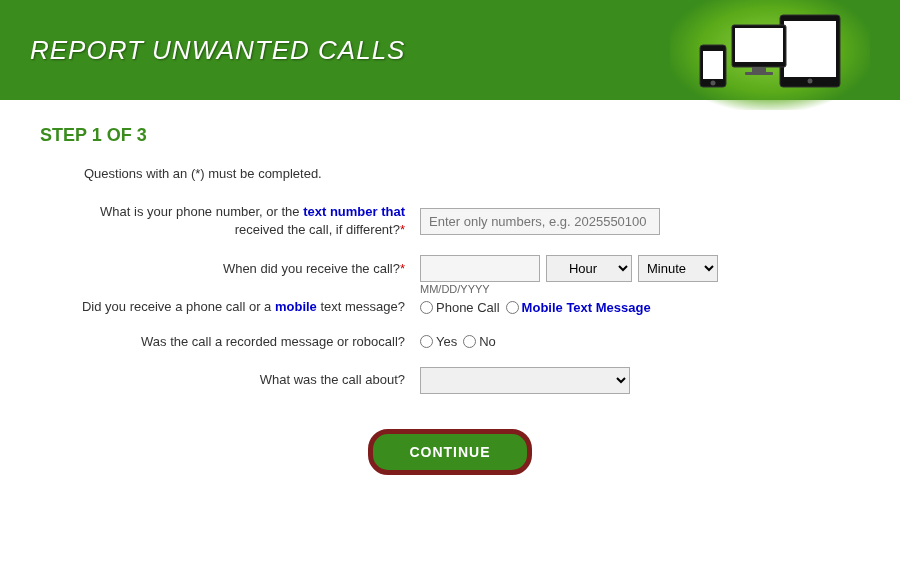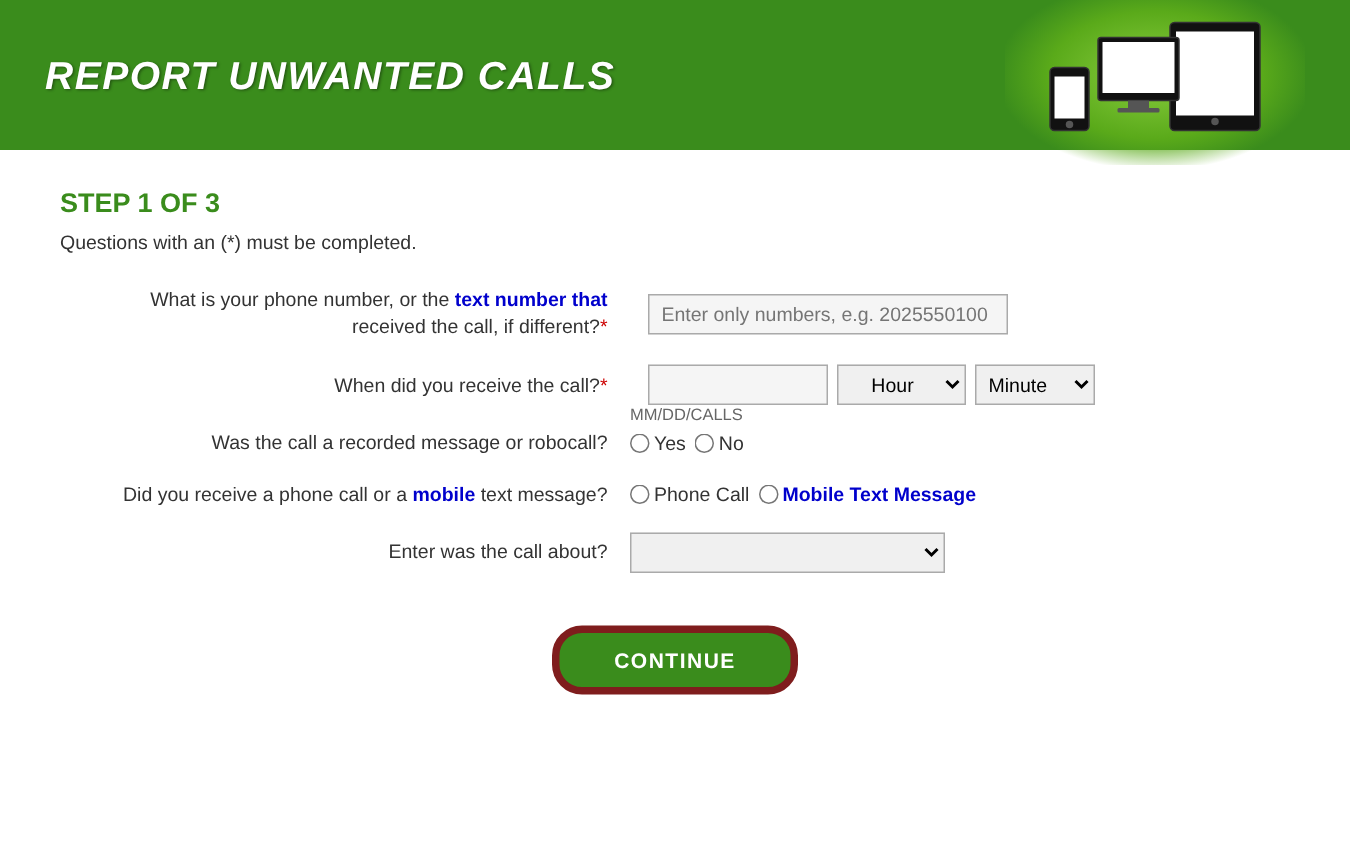--- a/index.html
+++ b/index.html
@@ -17,21 +17,21 @@
       height: 100px;
       position: relative;
       display: flex;
       align-items: center;
       padding-left: 30px;
       border-radius: 0 0 0 0;
     }
     .header-title {
       color: #fff;
       font-size: 26px;
-      font-weight: 700;
+      font-weight: 400;
       font-style: italic;
       text-shadow: 1px 1px 2px rgba(0,0,0,0.4);
       letter-spacing: 1px;
       text-align: center;
     }
 
     
     .device-icons-container {
       position: absolute;
       right: 30px;
@@ -45,26 +45,27 @@
     }
 
     
     .main-content {
       padding: 25px 40px 20px 40px;
     }
     .step-label {
       color: #3a8c1c;
       font-size: 18px;
       font-weight: bold;
-      margin-bottom: 8px;
+      margin-bottom: 20px;
     }
     .instructions {
       font-size: 13px;
       color: #333;
       margin-bottom: 22px;
+      margin-left: 44px;
     }
     .instructions strong {
       font-weight: normal;
     }
 
     
     .form-section {
       width: 100%;
     }
     .form-row {
@@ -93,21 +94,20 @@
       display: flex;
       align-items: center;
       gap: 6px;
     }
     input[type="text"] {
       border: 1px solid #aaa;
       padding: 5px 8px;
       font-size: 13px;
       color: #666;
       background: #f5f5f5;
-      margin-left: 12px;
     }
     .phone-input {
       width: 240px;
     }
     .date-input {
       width: 120px;
     }
     select {
       border: 1px solid #aaa;
       padding: 4px 4px;
@@ -221,74 +221,74 @@
       </div>
     </div>
 
     <div class="form-row">
       <div class="form-label">
         When did you receive the call?<span class="required">*</span>
       </div>
       <div class="form-control-area">
         <div class="date-wrapper">
           <input type="text" class="date-input" style="">
-          <span class="date-hint">MM/DD/CALLS</span>
+          <span class="date-hint">MM/DD/YYYY</span>
         </div>
         <select class="hour-select">
           <option>Hour</option>
           <option>1</option><option>2</option><option>3</option><option>4</option>
           <option>5</option><option>6</option><option>7</option><option>8</option>
           <option>9</option><option>10</option><option>11</option><option>12</option>
         </select>
         <select class="minute-select">
           <option>Minute</option>
           <option>00</option><option>15</option><option>30</option><option>45</option>
         </select>
       </div>
     </div>
 
     <div class="form-row">
       <div class="form-label">
+        Did you receive a phone call or a <span class="highlight">mobile</span> text message?
+      </div>
+      <div class="form-control-area">
+        <div class="radio-group">
+          <label>
+            <input type="radio" name="calltype" value="phone" style="">
+            <span>Phone Call</span>
+          </label>
+          <label>
+            <input type="radio" name="calltype" value="mobile" style="">
+            <span><span class="mobile-text">Mobile Text Message</span></span>
+          </label>
+        </div>
+      </div>
+    </div>
+
+    <div class="form-row">
+      <div class="form-label">
         Was the call a recorded message or robocall?
       </div>
       <div class="form-control-area">
         <div class="radio-group">
           <label>
             <input type="radio" name="robocall" value="yes" style="">
             <span>Yes</span>
           </label>
           <label>
             <input type="radio" name="robocall" value="no" style="">
             <span>No</span>
           </label>
         </div>
       </div>
     </div>
 
     <div class="form-row">
       <div class="form-label">
-        Did you receive a phone call or a <span class="highlight">mobile</span> text message?
-      </div>
-      <div class="form-control-area">
-        <div class="radio-group">
-          <label>
-            <input type="radio" name="calltype" value="phone" style="">
-            <span>Phone Call</span>
-          </label>
-          <label>
-            <input type="radio" name="calltype" value="mobile" style="">
-            <span><span class="mobile-text">Mobile Text Message</span></span>
-          </label>
-        </div>
-      </div>
-    </div>
-
-    <div class="form-row">
-      <div class="form-label">
-        Enter was the call about?
+        What was the call about?
       </div>
       <div class="form-control-area">
         <select class="about-select">
           <option value=""></option>
           <option>Debt Collection</option>
           <option>Telemarketing</option>
           <option>Scam/Fraud</option>
           <option>Other</option>
         </select>
       </div>

